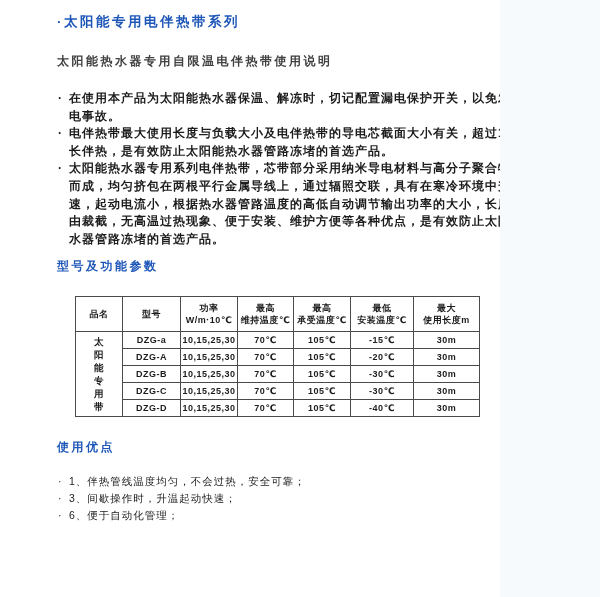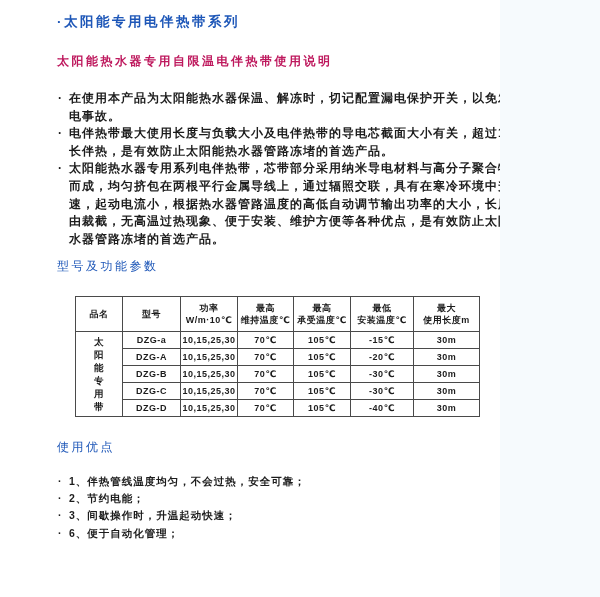--- a/index.html
+++ b/index.html
@@ -7,38 +7,38 @@
     position:relative;width:500px;height:597px;background:#ffffff;
     font-family:"Liberation Sans","DejaVu Sans",sans-serif;
     overflow:hidden;box-sizing:border-box;
   }
   .doc-title{
     position:absolute;top:13px;left:57px;margin:0;
     font-size:13.5px;font-weight:bold;color:#1e57b8;letter-spacing:2.5px;
   }
   .doc-subtitle{
     position:absolute;top:53px;left:57px;margin:0;
-    font-size:12px;font-weight:bold;color:#be185d;letter-spacing:2.5px;
+    font-size:12px;font-weight:bold;color:#404040;letter-spacing:2.5px;
   }
   .sec-heading{
     position:absolute;left:57px;margin:0;
-    font-size:12px;font-weight:normal;color:#1e57b8;letter-spacing:2.5px;
+    font-size:12px;font-weight:bold;color:#1e57b8;letter-spacing:2.5px;
   }
   #spec-heading{top:258px;}
   #advantages-heading{top:439px;}
   .notes{
     position:absolute;top:90px;left:58px;width:490px;
     font-size:12px;font-weight:bold;color:#1c1c1c;
     letter-spacing:1px;line-height:17.6px;
   }
   .para{padding-left:11px;text-indent:-11px;}
   .para .dot{display:inline-block;width:11px;text-indent:0;}
   .adv-list{
     position:absolute;top:473px;left:58px;width:480px;
-    font-size:10.5px;font-weight:bold;color:#1c1c1c;
+    font-size:10.5px;font-weight:normal;color:#1c1c1c;
     letter-spacing:1px;line-height:17.2px;
   }
   .adv-list .para{margin:0;}
   table.spec{
     position:absolute;top:296px;left:75px;width:404px;
     border-collapse:collapse;table-layout:fixed;
     font-size:9px;color:#1c1c1c;font-weight:bold;letter-spacing:0.5px;
   }
   table.spec th,table.spec td{
     border:1px solid #4a4a4a;text-align:center;vertical-align:middle;
@@ -140,18 +140,17 @@
           <td>-40℃</td>
           <td>30m</td>
         </tr>
       </tbody>
   </table>
 
   <h2 class="sec-heading" id="advantages-heading">使用优点</h2>
 
   <div class="adv-list" id="advantages-list">
       <div class="para"><span class="dot">·</span><span>1、伴热管线温度均匀，不会过热，安全可靠；</span></div>
-      <div class="para"><span class="dot">·</span><span>2、节约电能；</span></div>
       <div class="para"><span class="dot">·</span><span>3、间歇操作时，升温起动快速；</span></div>
       <div class="para"><span class="dot">·</span><span>6、便于自动化管理；</span></div>
     </div>
 
 </div>
 
 </body></html>

